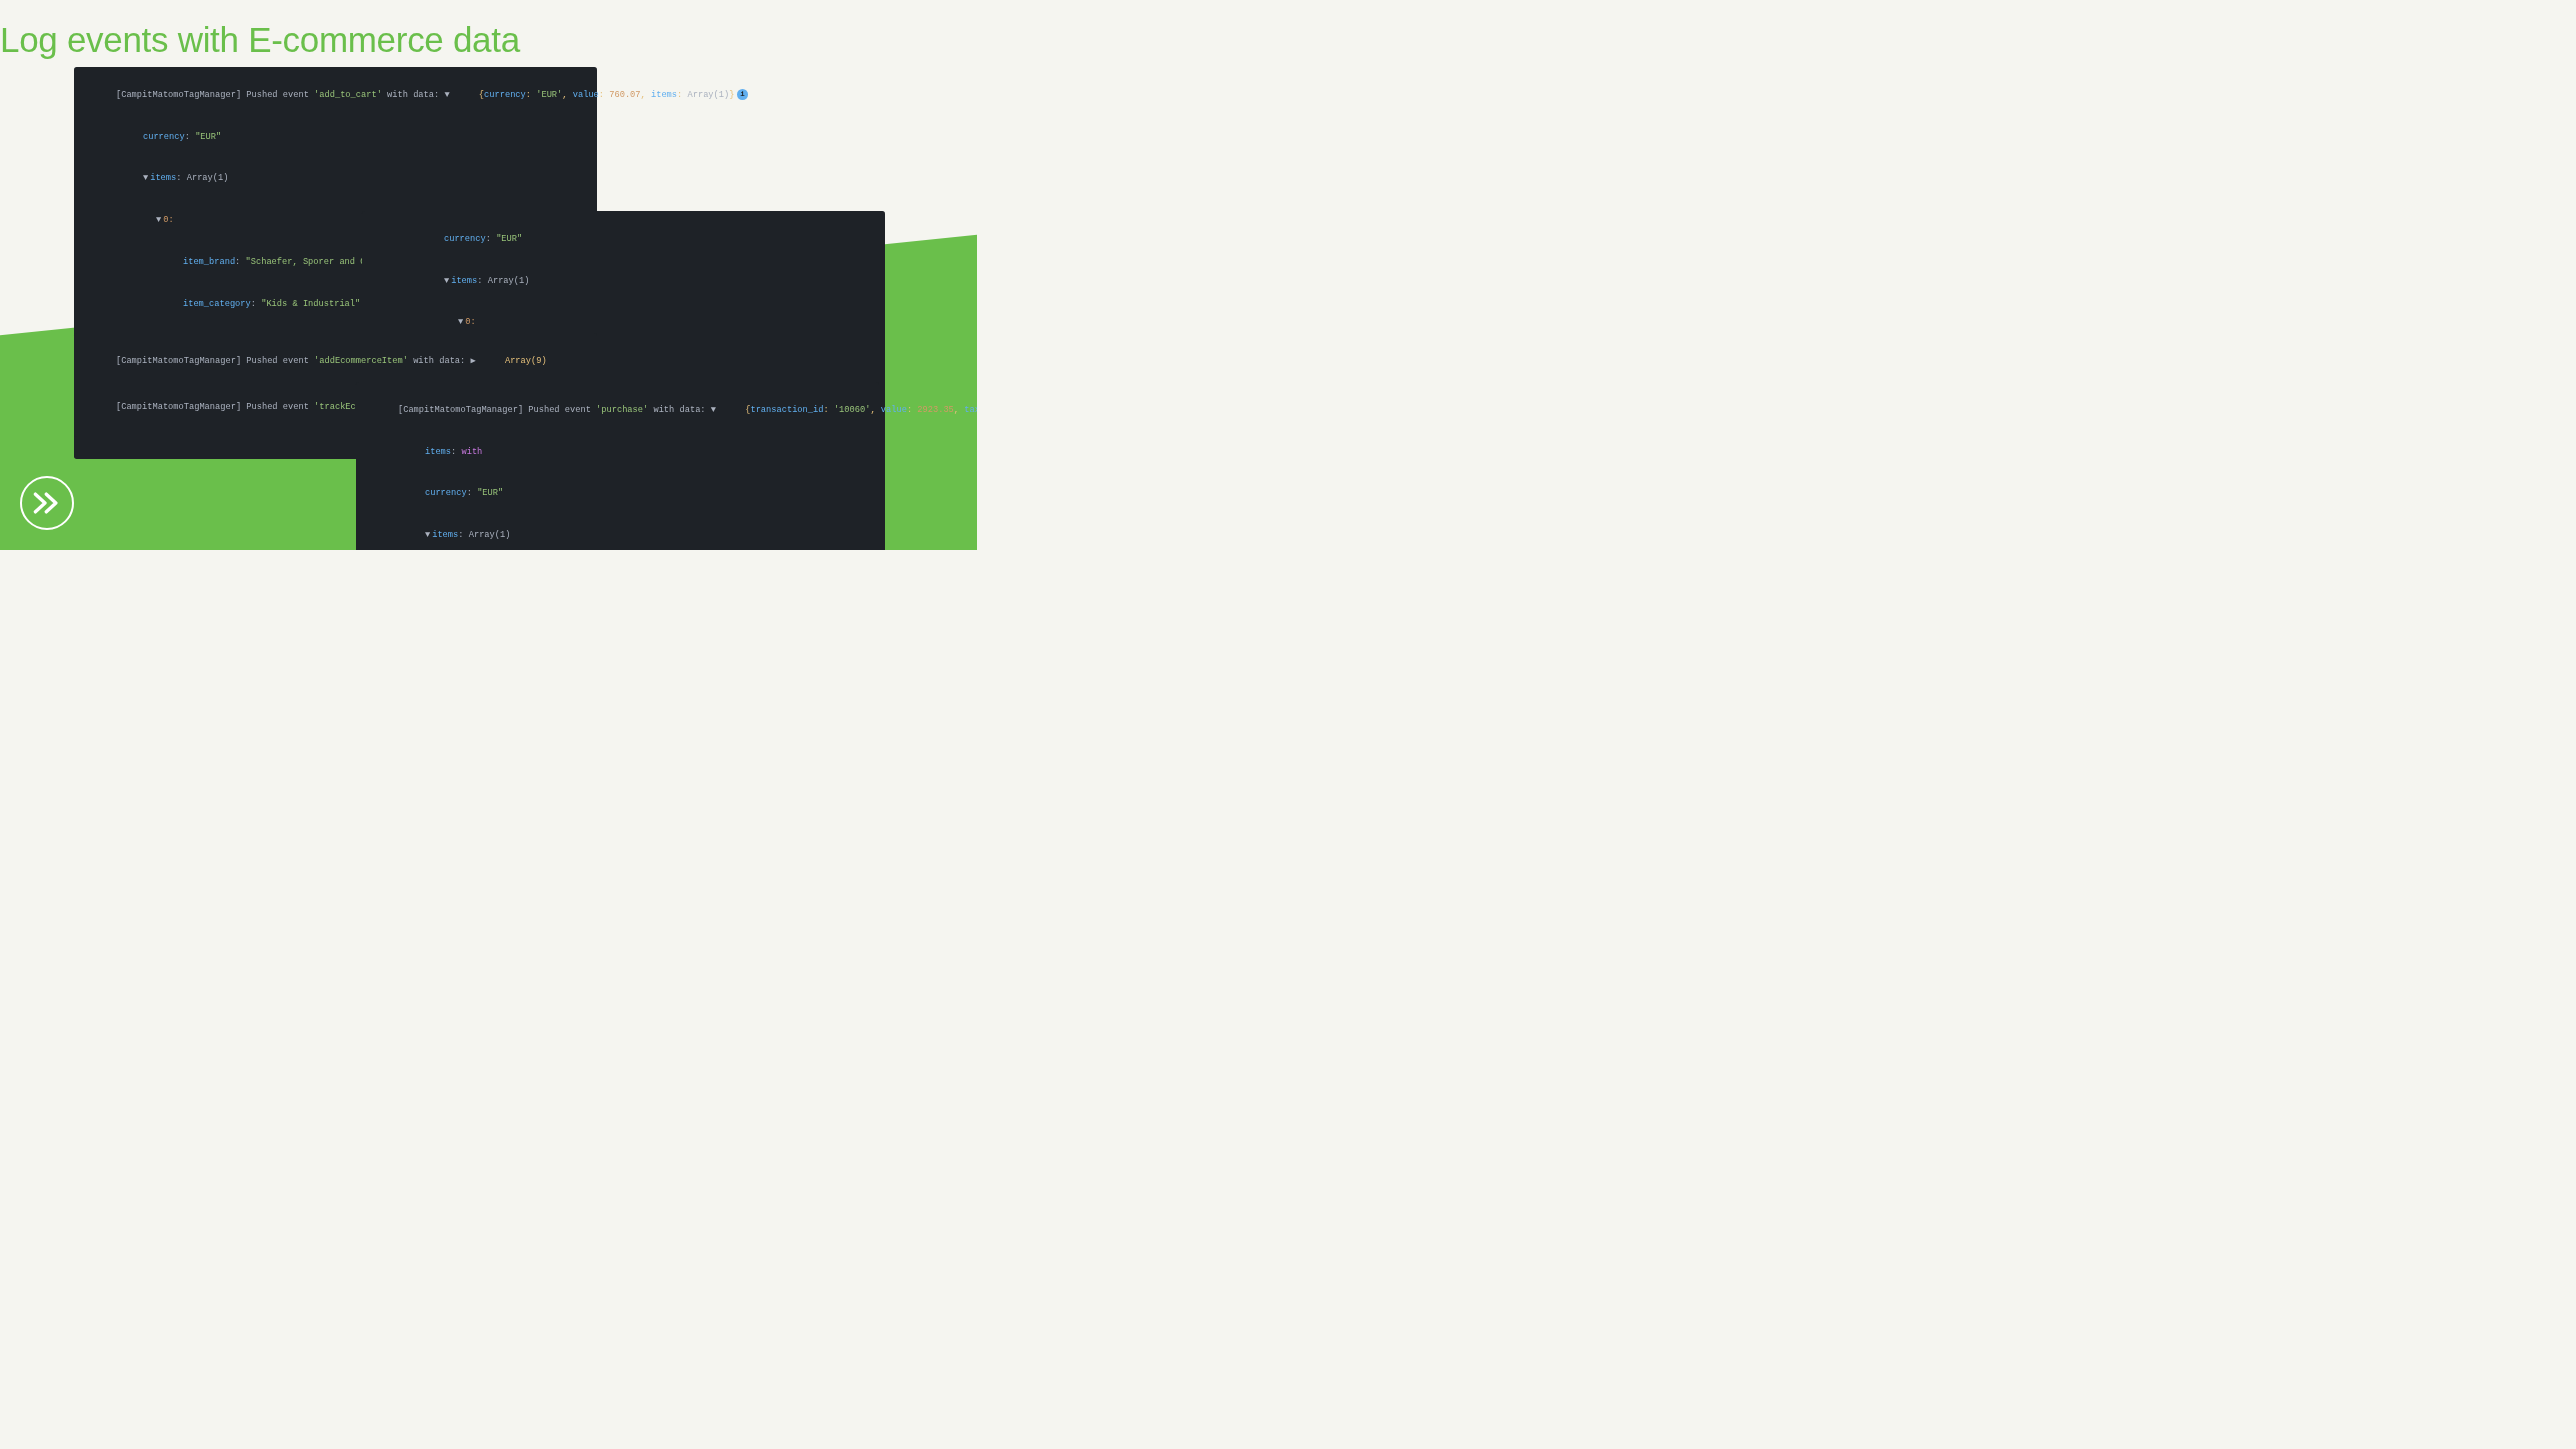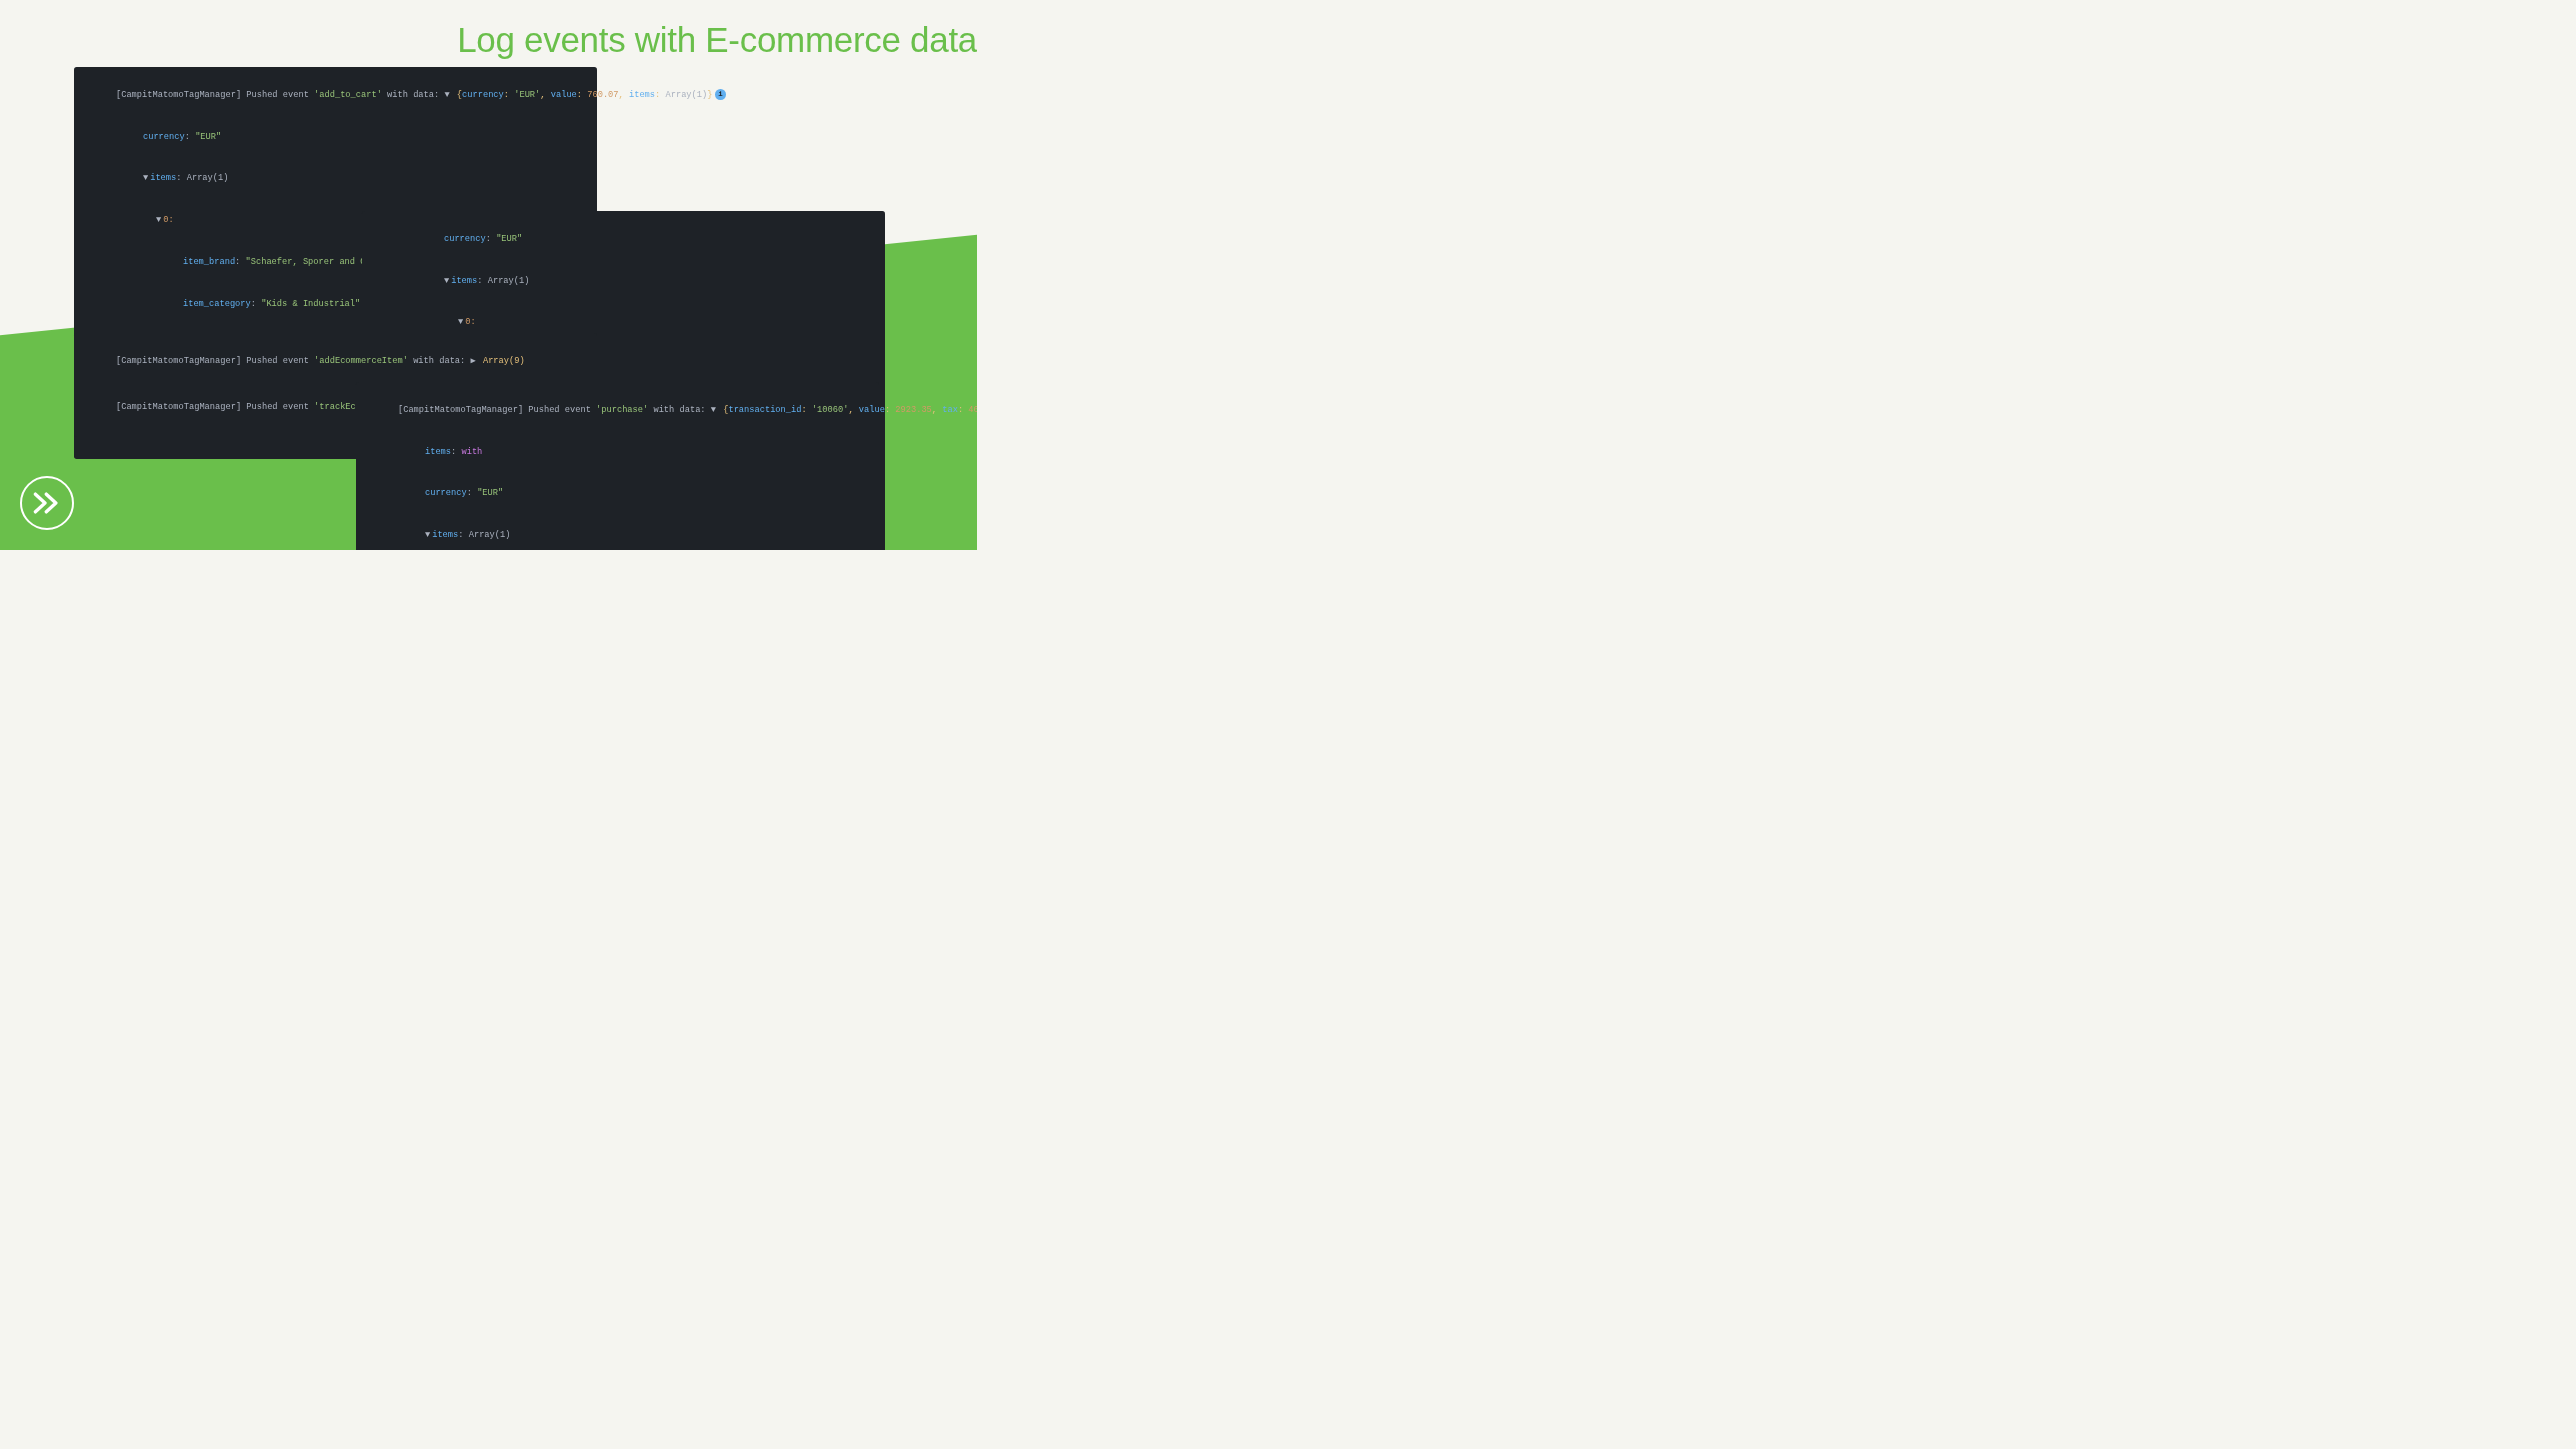--- a/index.html
+++ b/index.html
@@ -28,21 +28,21 @@
       height: 100%;
     }
 
     .content {
       position: relative;
       z-index: 1;
     }
 
     
     .page-title {
-      text-align: right;
+      text-align: left;
       color: #6abf4b;
       font-size: 35px;
       font-weight: 300;
       padding: 20px 0 27px 0;
       letter-spacing: -0.3px;
     }
 
     
     .console-panel {
       background: #1e2227;
@@ -78,21 +78,21 @@
       width: 523px;
     }
 
     
     .panel-4 {
       position: absolute;
       top: 382px;
       left: 356px;
       width: 523px;
     }
-    .c-yellow { color: #e5c07b; }
+    .c-yellow { color: #e5c07b; margin-left: 22px; }
     .c-light { color: #abb2bf; }
     .c-key { color: #61afef; }
     .c-str { color: #98c379; }
     .c-num { color: #d19a66; }
     .c-kw { color: #c678dd; }
 
     .log-line {
       white-space: pre;
     }
     .indent-2 { padding-left: 27px; }

